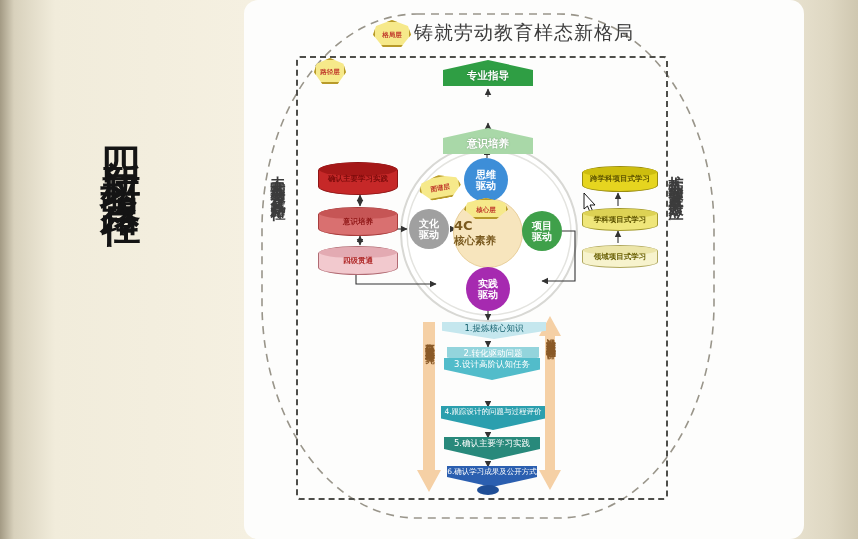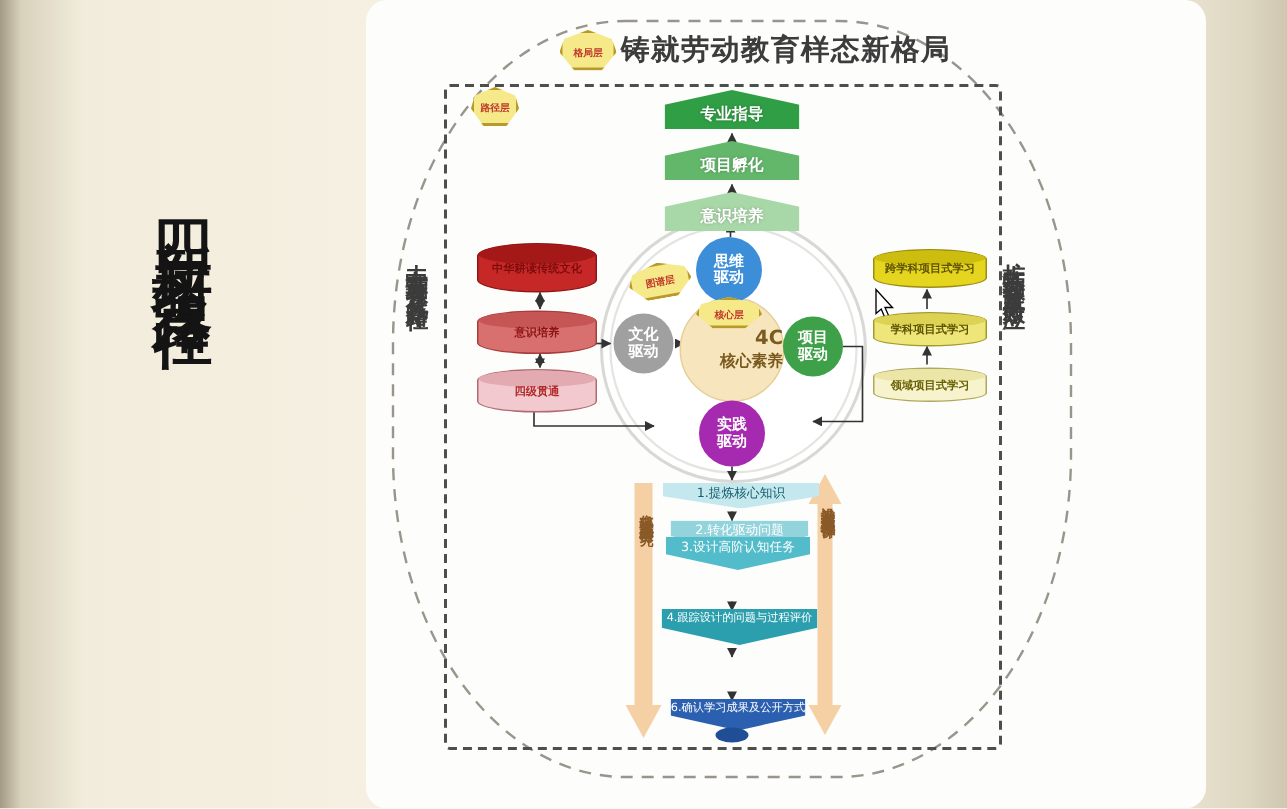--- a/index.html
+++ b/index.html
@@ -11,21 +11,21 @@
   .abs{position:absolute}
   #panel{left:244px;top:0;width:560px;height:539px;background:#fdfdfc;border-radius:14px;z-index:0}
   #lines{left:0;top:0;z-index:1;pointer-events:none}
   .z2{z-index:2}
   
   #big-title{left:94px;top:116px;writing-mode:vertical-rl;text-orientation:upright;
     font-size:40px;font-weight:800;letter-spacing:12px;color:#141414}
   
   #dashed-rect{left:296px;top:56px;width:368px;height:440px;border:2px dashed #4e4e4a;border-radius:4px;z-index:1}
   
-  .ring-h{font-size:19px;font-weight:700;color:#3c3c3c;letter-spacing:1px;white-space:nowrap}
+  .ring-h{font-size:19px;font-weight:400;color:#3c3c3c;letter-spacing:1px;white-space:nowrap}
   .ring-v{writing-mode:vertical-rl;text-orientation:upright;font-size:15px;font-weight:700;color:#3c3c3c;letter-spacing:3px}
   #ring-top{left:414px;top:20px}
   #ring-bottom{left:400px;top:499px}
   #ring-left{left:268px;top:164px}
   #ring-right{left:666px;top:162px}
   
   .badge{background:#f6e98a;box-shadow:inset 0 0 0 2px #b89a2a;
     clip-path:polygon(8% 22%,50% 0,92% 22%,100% 55%,74% 100%,26% 100%,0 55%);
     display:flex;align-items:center;justify-content:center;z-index:3}
   .badge span{font-size:6.5px;font-weight:700;color:#c0392b;margin-top:3px}
@@ -50,21 +50,21 @@
   .y1{background:#efe67a;border:1px solid #a39a2e}.y1 .cap{background:#ddd254}.y1 span{color:#5f5500}
   .y2{background:#f7f3cd;border:1px solid #b0a85e}.y2 .cap{background:#ece5a8}.y2 span{color:#6b6206}
   #redcyl-0{left:318px;top:162px;width:78px;height:31px}
   #redcyl-1{left:318px;top:207px;width:78px;height:27px}
   #redcyl-2{left:318px;top:246px;width:78px;height:27px}
   #ycyl-0{left:582px;top:166px;width:74px;height:24px}
   #ycyl-1{left:582px;top:208px;width:74px;height:21px}
   #ycyl-2{left:582px;top:245px;width:74px;height:21px}
   
   #core-circle{left:453px;top:198px;width:68px;height:68px;border-radius:50%;background:#f7e5bd;
-    border:1px solid #e8cf9a;display:flex;flex-direction:column;align-items:flex-end;justify-content:center;z-index:2}
+    border:1px solid #e8cf9a;display:flex;flex-direction:column;align-items:flex-start;justify-content:center;z-index:2}
   #core-circle .l1{font-size:13px;font-weight:800;color:#7a5a1f}
   #core-circle .l2{font-size:10.5px;font-weight:700;color:#7a5a1f;margin-top:1px}
   .drv{border-radius:50%;display:flex;align-items:center;justify-content:center;text-align:center;z-index:2}
   .drv span{font-size:10px;font-weight:700;color:#fff;width:22px;line-height:1.15;word-break:break-all}
   #drv-top{left:464px;top:158px;width:44px;height:44px;background:#3d8ed8}
   #drv-left{left:409px;top:209px;width:40px;height:40px;background:#a0a0a0}
   #drv-right{left:522px;top:211px;width:40px;height:40px;background:#3fa04a}
   #drv-bottom{left:466px;top:267px;width:44px;height:44px;background:#a62ab0}
   
   .chev{left:442px;clip-path:polygon(0 0,100% 0,100% 52%,50% 100%,0 52%);
@@ -156,30 +156,27 @@
   <div class="abs badge" id="badge-diagram">
     <span>图谱层</span>
   </div>
   <div class="abs badge" id="badge-core">
     <span>核心层</span>
   </div>
 
   <div class="abs pent g0" id="pent-0">
     <span>专业指导</span>
   </div>
-  <div class="abs pent g1" id="pent-1">
-    <span>项目孵化</span>
-  </div>
   <div class="abs pent g2" id="pent-2">
     <span>意识培养</span>
   </div>
 
   <div class="abs cyl r0" id="redcyl-0">
     <div class="cap"></div>
-    <span>中华耕读传统文化</span>
+    <span>确认主要学习实践</span>
   </div>
   <div class="abs cyl r1" id="redcyl-1">
     <div class="cap"></div>
     <span>意识培养</span>
   </div>
   <div class="abs cyl r2" id="redcyl-2">
     <div class="cap"></div>
     <span>四级贯通</span>
   </div>
 
@@ -219,20 +216,23 @@
   </div>
   <div class="abs chev f1" id="fun-1">
     <span>2.转化驱动问题</span>
   </div>
   <div class="abs chev f2" id="fun-2">
     <span>3.设计高阶认知任务</span>
   </div>
   <div class="abs chev f3" id="fun-3">
     <span>4.跟踪设计的问题与过程评价</span>
   </div>
+  <div class="abs chev f4" id="fun-4">
+    <span>5.确认主要学习实践</span>
+  </div>
   <div class="abs chev f5" id="fun-5">
     <span>6.确认学习成果及公开方式</span>
   </div>
   <div class="abs" id="fun-dot"></div>
 
   <div class="abs fun-side" id="fun-left-text">像科学家一样思考与探究</div>
   <div class="abs fun-side" id="fun-right-text">设计基于过程档案表现性评价</div>
 
 </div>
 

